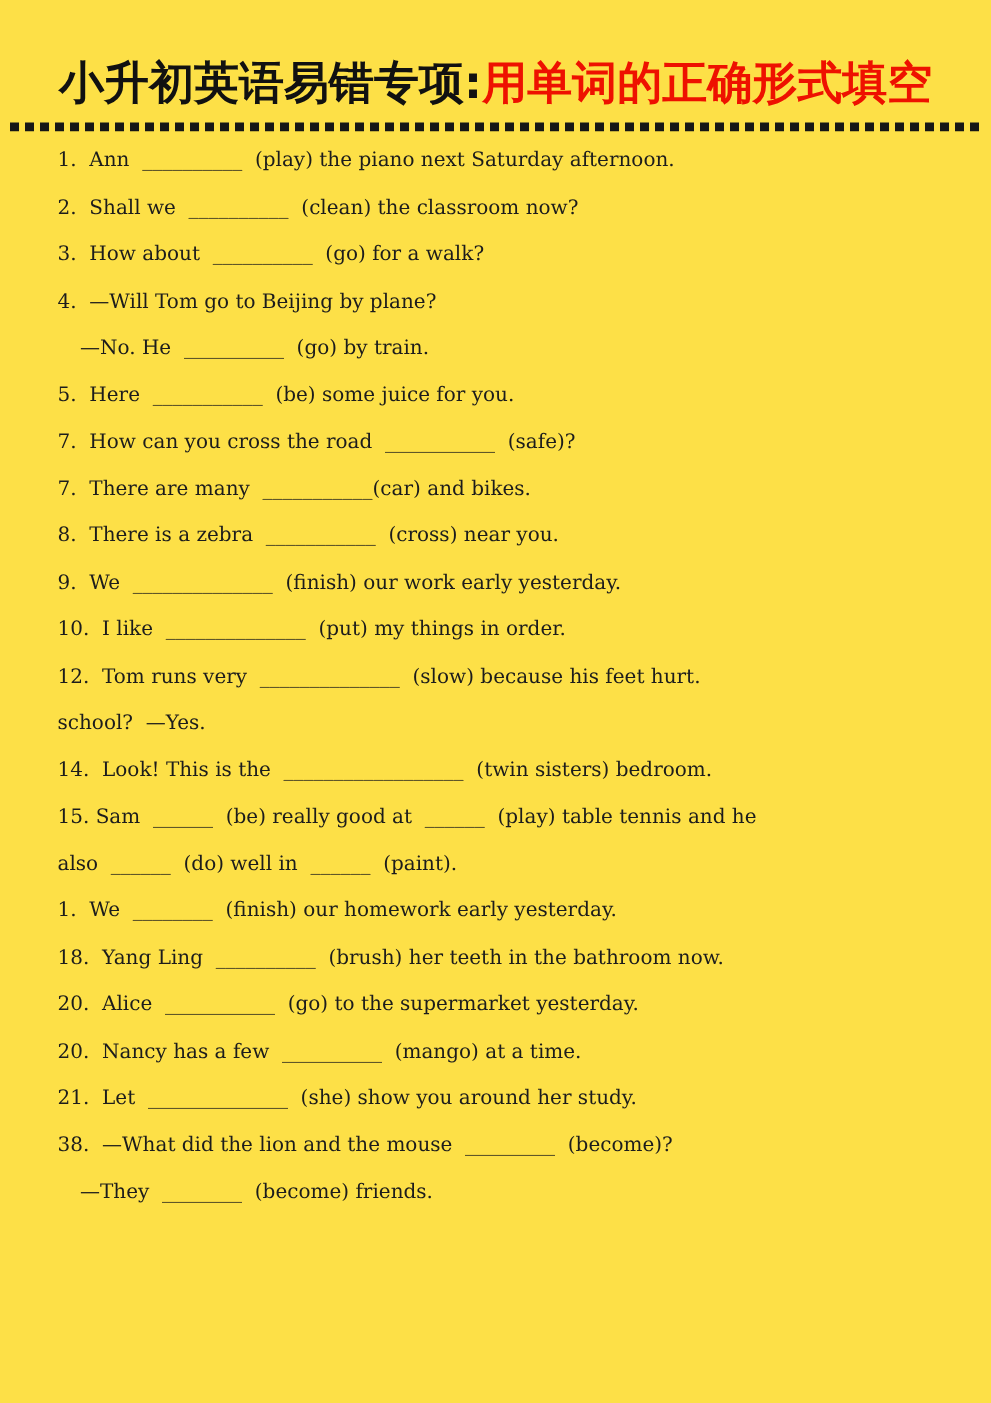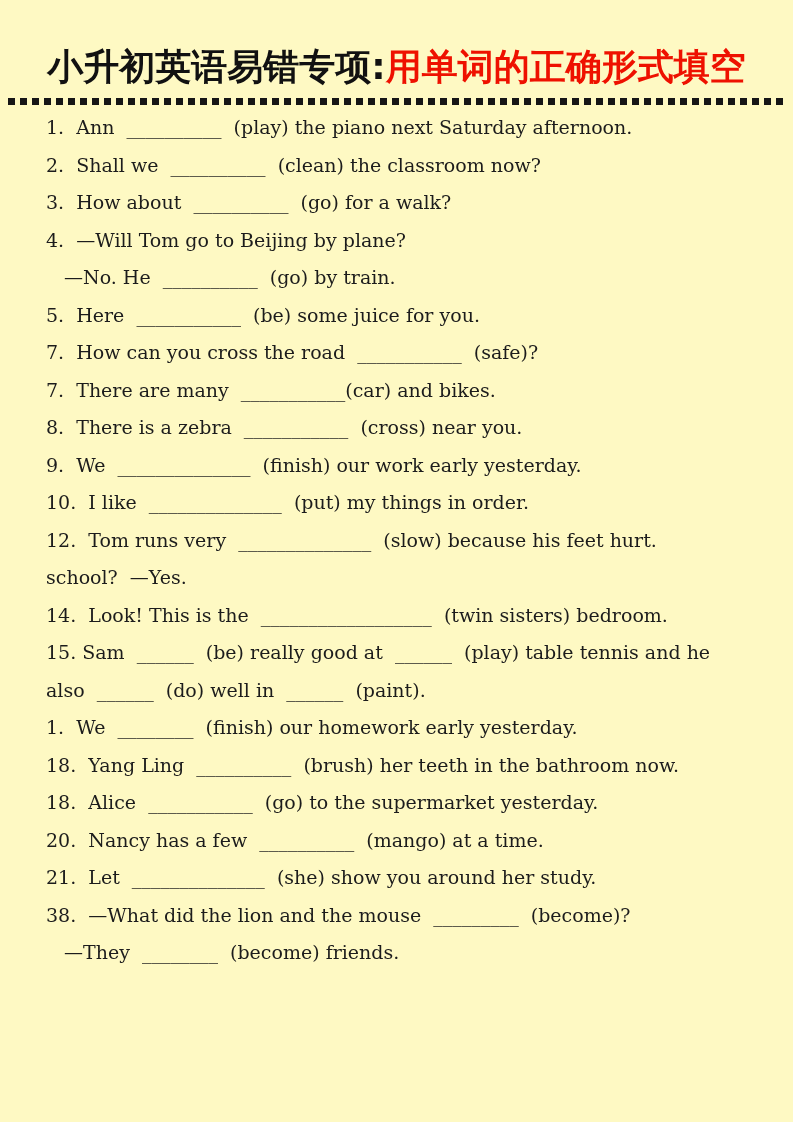--- a/index.html
+++ b/index.html
@@ -4,21 +4,21 @@
 <style>
   html, body {
     margin: 0;
     padding: 0;
     background: #ffffff;
   }
   .page {
     position: relative;
     width: 793px;
     height: 1122px;
-    background: #fef9c3;
+    background: #fde047;
     overflow: hidden;
     font-family: "DejaVu Serif", serif;
     color: #1c1c1c;
   }
   .title-row {
     padding-top: 44px;
     text-align: center;
     font-family: "DejaVu Sans", "Liberation Sans", sans-serif;
     font-weight: bold;
     font-size: 36px;
@@ -28,21 +28,21 @@
   }
   .title-black { color: #111111; }
   .title-red   { color: #ee1100; }
   .divider {
     margin: 8px 8px 0 8px;
     height: 7px;
     background: repeating-linear-gradient(90deg, #161616 0px, #161616 7px, transparent 7px, transparent 12px);
   }
   .exercise {
     padding: 4px 18px 0 46px;
-    font-size: 19px;
+    font-size: 16px;
   }
   .line {
     height: 37.5px;
     line-height: 37.5px;
     white-space: pre;
     color: #1c1c1c;
   }
   .dialog {
     padding-left: 18px;
   }
@@ -70,20 +70,20 @@
     <div class="line">8.  There is a zebra  ___________  (cross) near you.</div>
     <div class="line">9.  We  ______________  (finish) our work early yesterday.</div>
     <div class="line">10.  I like  ______________  (put) my things in order.</div>
     <div class="line">12.  Tom runs very  ______________  (slow) because his feet hurt.</div>
     <div class="line">school?  —Yes.</div>
     <div class="line">14.  Look! This is the  __________________  (twin sisters) bedroom.</div>
     <div class="line">15. Sam  ______  (be) really good at  ______  (play) table tennis and he</div>
     <div class="line">also  ______  (do) well in  ______  (paint).</div>
     <div class="line">1.  We  ________  (finish) our homework early yesterday.</div>
     <div class="line">18.  Yang Ling  __________  (brush) her teeth in the bathroom now.</div>
-    <div class="line">18.  Alice  ___________  (go) to the supermarket yesterday.</div>
+    <div class="line">20.  Alice  ___________  (go) to the supermarket yesterday.</div>
     <div class="line">20.  Nancy has a few  __________  (mango) at a time.</div>
     <div class="line">21.  Let  ______________  (she) show you around her study.</div>
     <div class="line">38.  —What did the lion and the mouse  _________  (become)?</div>
     <div class="line dialog">—They  ________  (become) friends.</div>
   </div>
 
 </div>
 
 </body></html>

